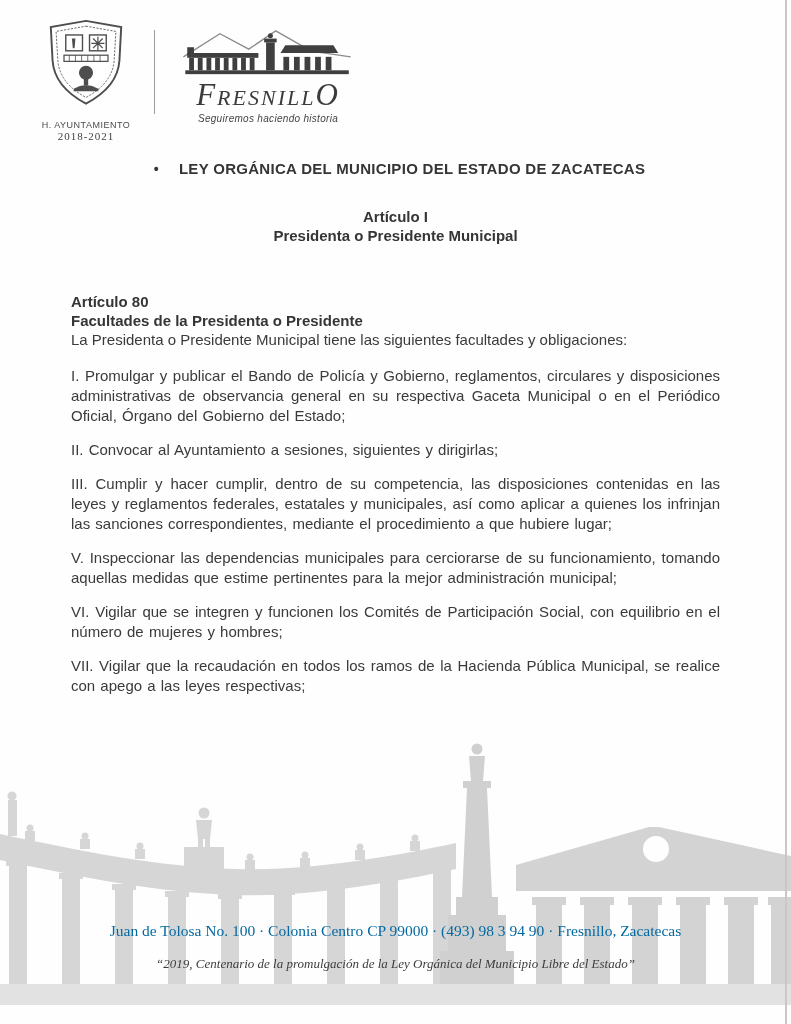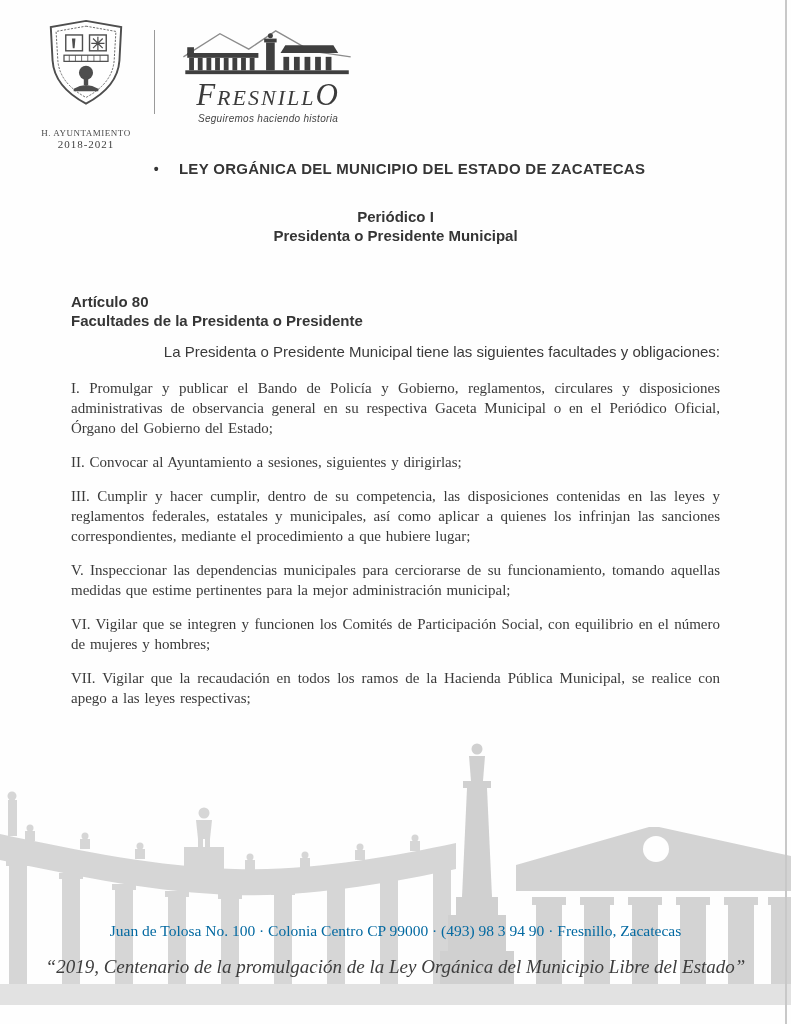--- a/index.html
+++ b/index.html
@@ -37,25 +37,25 @@
     align-items: flex-start;
     padding: 14px 0 0 32px;
     height: 132px;
   }
   .crest-block {
     width: 108px;
     text-align: center;
     padding-top: 4px;
   }
   .crest-caption {
-    font-family: Liberation Serif, serif;
+    font-family: Liberation Sans, sans-serif;
     font-size: 9px;
     letter-spacing: 0.5px;
     color: #4a4a4a;
-    margin-top: 14px;
+    margin-top: 6px;
     white-space: nowrap;
     text-align: center;
   }
   .crest-years {
     font-family: "Liberation Serif", serif;
     font-size: 11px;
     color: #3f3f3f;
     letter-spacing: 1px;
   }
   .header-divider {
@@ -105,52 +105,49 @@
     padding: 0 71px;
   }
   .article-head {
     margin-top: 47px;
     font-weight: bold;
     font-size: 15px;
     line-height: 19px;
     color: #353535;
   }
   .intro {
-    margin-top: 12px;
     font-size: 15px;
     line-height: 20px;
-    text-align: right;
   }
   .clause {
     margin-top: 14px;
     font-size: 15px;
     line-height: 20px;
     text-align: justify;
     word-spacing: 1px;
-    font-family: Liberation Serif, serif;
   }
   
   .footer-address {
     position: absolute;
     left: 0; top: 922px;
     width: 100%;
     text-align: center;
     font-family: "Liberation Serif", serif;
     font-size: 15.5px;
     color: #0369a1;
     z-index: 2;
   }
   .footer-quote {
     position: absolute;
     left: 0; top: 956px;
     width: 100%;
     text-align: center;
     font-family: "Liberation Serif", serif;
     font-style: italic;
-    font-size: 19px;
+    font-size: 13px;
     color: #3d3d3d;
     z-index: 2;
   }
 </style>
 </head>
 <body>
 
 <div class="page">
 
   <svg class="watermark" viewBox="0 0 791 285" xmlns="http://www.w3.org/2000/svg" aria-hidden="true">
@@ -299,21 +296,21 @@
       <div class="brand-tagline">Seguiremos haciendo historia</div>
     </div>
   </div>
 
   <div class="doc">
     <div class="doc-title-row">
       <span class="doc-title-bullet">•</span><span>LEY ORGÁNICA DEL MUNICIPIO DEL ESTADO DE ZACATECAS</span>
     </div>
 
     <div class="chapter-block">
-      <div>Periódico I</div>
+      <div>Artículo I</div>
       <div>Presidenta o Presidente Municipal</div>
     </div>
 
     <div class="content">
       <div class="article-head">
         <div>Artículo 80</div>
         <div>Facultades de la Presidenta o Presidente</div>
       </div>
 
       <p class="intro">La Presidenta o Presidente Municipal tiene las siguientes facultades y obligaciones:</p>

